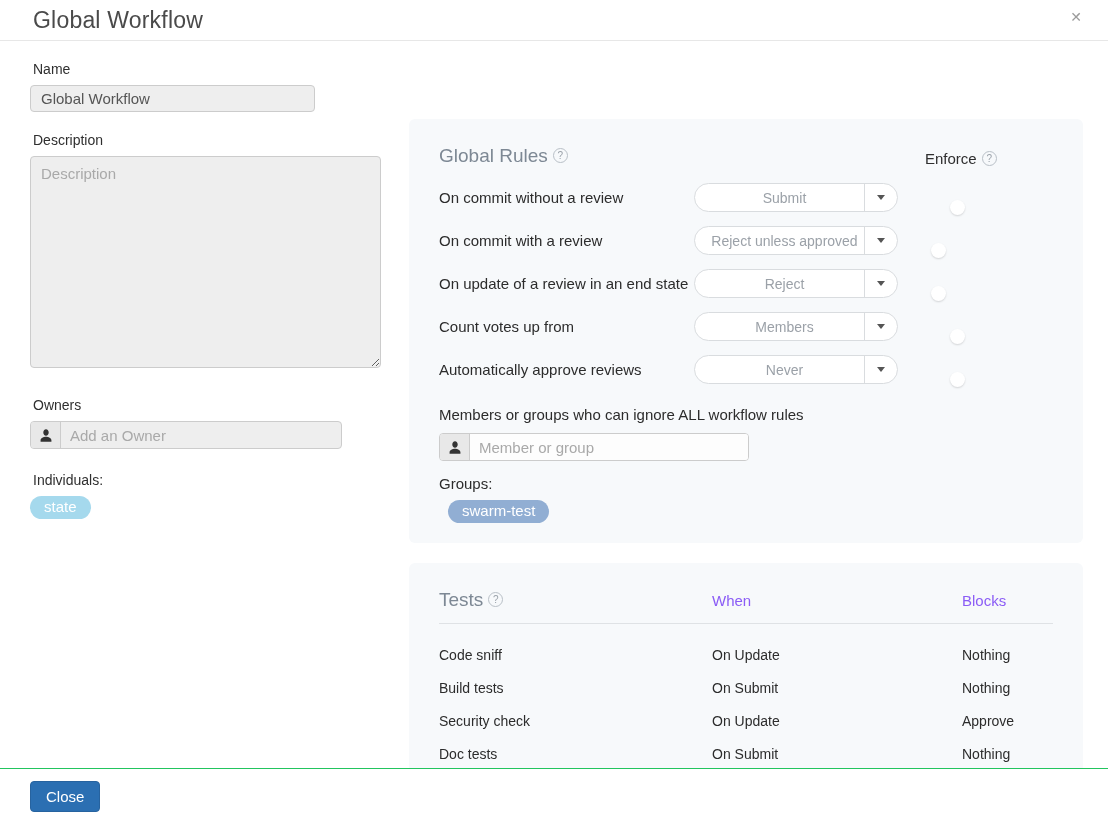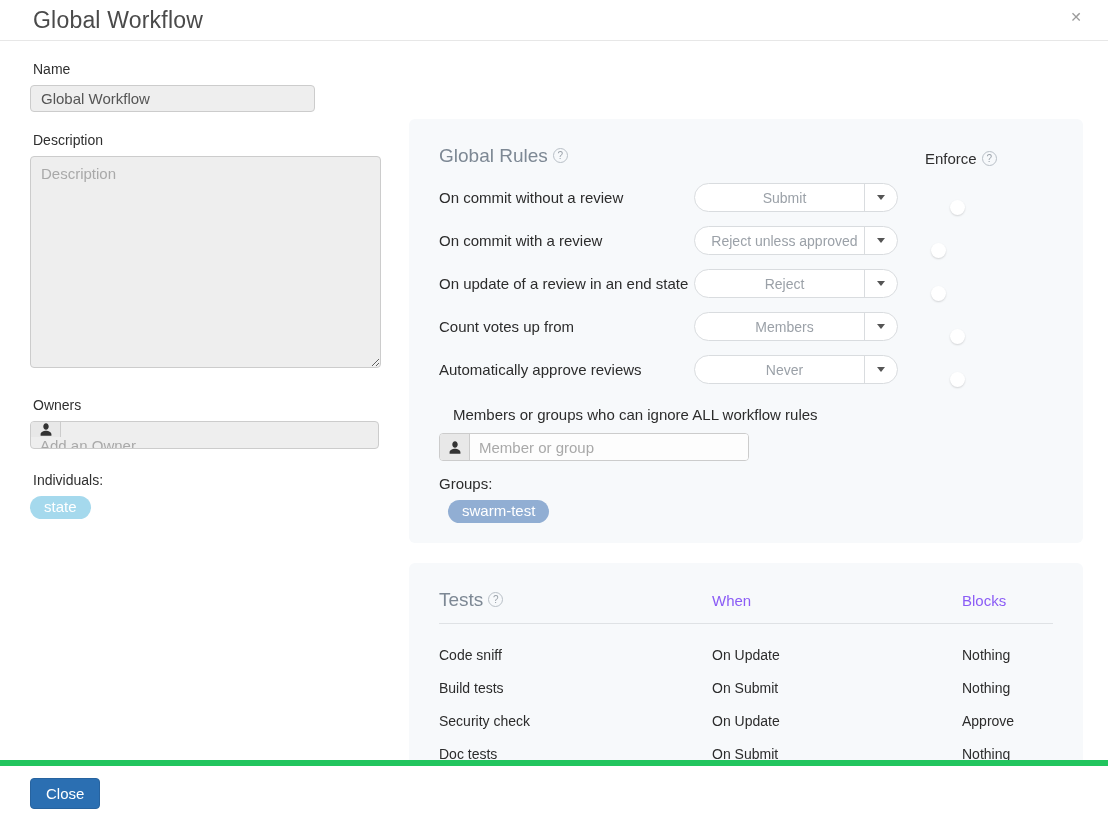--- a/index.html
+++ b/index.html
@@ -92,21 +92,21 @@
   .addon-input input {
     flex: 1;
     border: 0;
     background: transparent;
     padding: 0 9px;
     font-size: 15px;
     color: #555;
     font-family: inherit;
     outline: none;
   }
-  .owners-box { width: 349px; flex-direction: column; }
+  .owners-box { width: 312px; }
   .member-box { width: 310px; background: #fdfdfd; }
   .member-box input { background: #fdfdfd; }
 
   .tag {
     display: inline-block;
     color: #ffffff;
     font-size: 15px;
     padding: 2px 14px 4px 14px;
     border-radius: 12px;
     line-height: 17px;
@@ -203,41 +203,41 @@
     width: 15px;
     height: 15px;
     background: #ffffff;
     border-radius: 50%;
     box-shadow: 0 1px 2px rgba(0,0,0,.15);
     left: 2px;
   }
   .toggle.on { background: var(--toggle-on, #a7dabe); }
   .toggle.on .knob { left: auto; right: 2px; }
 
-  .members-label { font-size: 15px; color: #2c2c2c; margin: 22px 0 10px 14px; }
+  .members-label { font-size: 15px; color: #2c2c2c; margin: 22px 0 10px 0; }
   .groups-label { font-size: 15px; color: #2c2c2c; margin: 14px 0 8px 0; }
   .groups-tags { padding-left: 9px; }
 
   
   .tests-grid-head, .tests-row {
     display: grid;
     grid-template-columns: 273px 250px 1fr;
     align-items: center;
   }
   .tests-grid-head { margin-bottom: 0; }
   .tests-col-head { font-size: 15px; color: #8b5cf6; }
   .tests-divider { border-bottom: 1px solid #dfe2e5; margin: 12px 0 14px 0; }
   .tests-row { height: 33px; font-size: 14px; color: #2c2c2c; }
 
   
   .dlg-footer {
     position: absolute;
     left: 0; right: 0; bottom: 0;
-    height: 68px;
-    border-top: 6px solid #22c55e;
+    height: 60px;
+    border-top: 1px solid #22c55e;
     padding: 12px 30px;
     background: #ffffff;
   }
   .btn-close {
     background: var(--button-primary, #2b6fb2);
     border: 1px solid #27639f;
     color: #ffffff;
     font-size: 15px;
     font-family: inherit;
     padding: 6px 15px;

